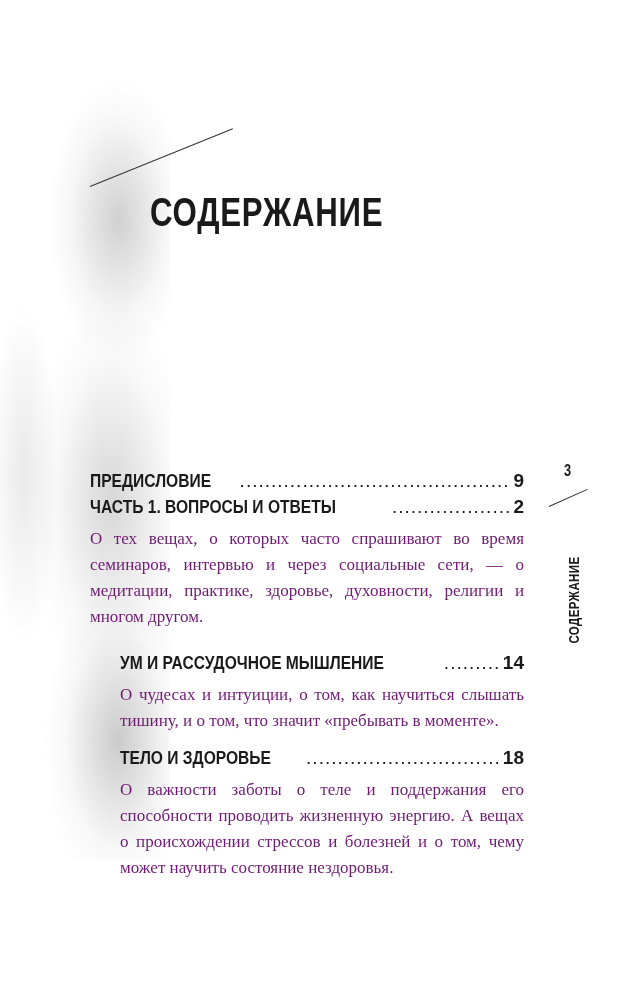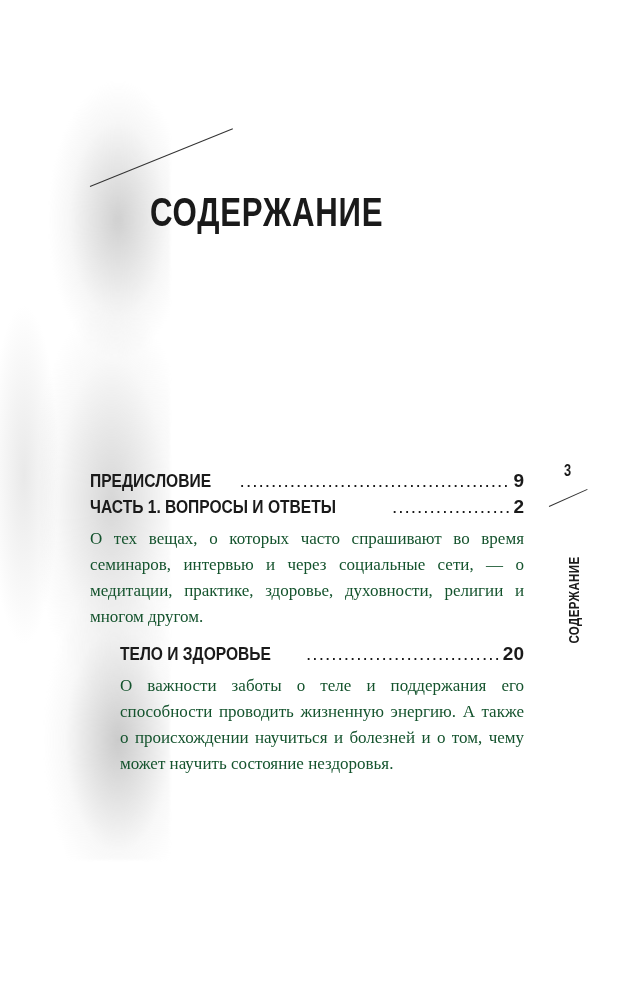--- a/index.html
+++ b/index.html
@@ -20,21 +20,21 @@
   .page-num{position:absolute;left:563px;top:462px;font-family:"Liberation Sans",sans-serif;font-size:16px;font-weight:bold;color:#1a1a1a;transform:scaleX(0.8);}
   .side-title{position:absolute;left:574px;top:600px;font-family:"Liberation Sans",sans-serif;font-size:14px;font-weight:bold;color:#1a1a1a;
     transform:translate(-50%,-50%) rotate(-90deg) scaleX(0.82);white-space:nowrap;letter-spacing:0.5px;}
   .toc{position:absolute;left:90px;top:470px;width:434px;}
   .entry{display:flex;align-items:baseline;font-family:"Liberation Sans",sans-serif;font-weight:bold;color:#1a1a1a;font-size:19px;}
   .entry .lbl{white-space:nowrap;transform:scaleX(0.82);transform-origin:left center;display:inline-block;}
   .entry .dots{flex:1;overflow:hidden;white-space:nowrap;font-weight:normal;margin:0 2px;letter-spacing:1px;}
   .entry .dots::after{content:"..............................................................................................................................................";}
   .entry .pg{white-space:nowrap;}
   .sub{margin-left:30px;}
-  .desc{font-family:"Liberation Serif",serif;font-size:17px;line-height:26px;color:#14532d;text-align:justify;margin-top:8px;}
+  .desc{font-family:"Liberation Serif",serif;font-size:17px;line-height:26px;color:#701a75;text-align:justify;margin-top:8px;}
   .e1{margin-top:0;}
   .e2{margin-top:4px;}
   .e3{margin-top:22px;}
   .e4{margin-top:13px;}
 </style>
 </head>
 <body>
 
 <div class="texture"></div>
 <div class="texture2"></div>
@@ -57,22 +57,30 @@
 
   <div class="e2">
     <div class="entry">
       <span class="lbl">ЧАСТЬ 1. ВОПРОСЫ И ОТВЕТЫ</span>
       <span class="dots"></span>
       <span class="pg">2</span>
     </div>
     <div class="desc">О тех вещах, о которых часто спрашивают во время семинаров, интервью и через социальные сети, — о медитации, практике, здоровье, духовности, религии и многом другом.</div>
   </div>
 
+  <div class="e3 sub">
+    <div class="entry">
+      <span class="lbl">УМ И РАССУДОЧНОЕ МЫШЛЕНИЕ</span>
+      <span class="dots"></span>
+      <span class="pg">14</span>
+    </div>
+    <div class="desc">О чудесах и интуиции, о том, как научиться слышать тишину, и о том, что значит «пребывать в моменте».</div>
+  </div>
 
   <div class="e4 sub">
     <div class="entry">
       <span class="lbl">ТЕЛО И ЗДОРОВЬЕ</span>
       <span class="dots"></span>
-      <span class="pg">20</span>
+      <span class="pg">18</span>
     </div>
-    <div class="desc">О важности заботы о теле и поддержания его способности проводить жизненную энергию. А также о происхождении научиться и болезней и о том, чему может научить состояние нездоровья.</div>
+    <div class="desc">О важности заботы о теле и поддержания его способности проводить жизненную энергию. А вещах о происхождении стрессов и болезней и о том, чему может научить состояние нездоровья.</div>
   </div>
 </div>
 
 </body></html>

